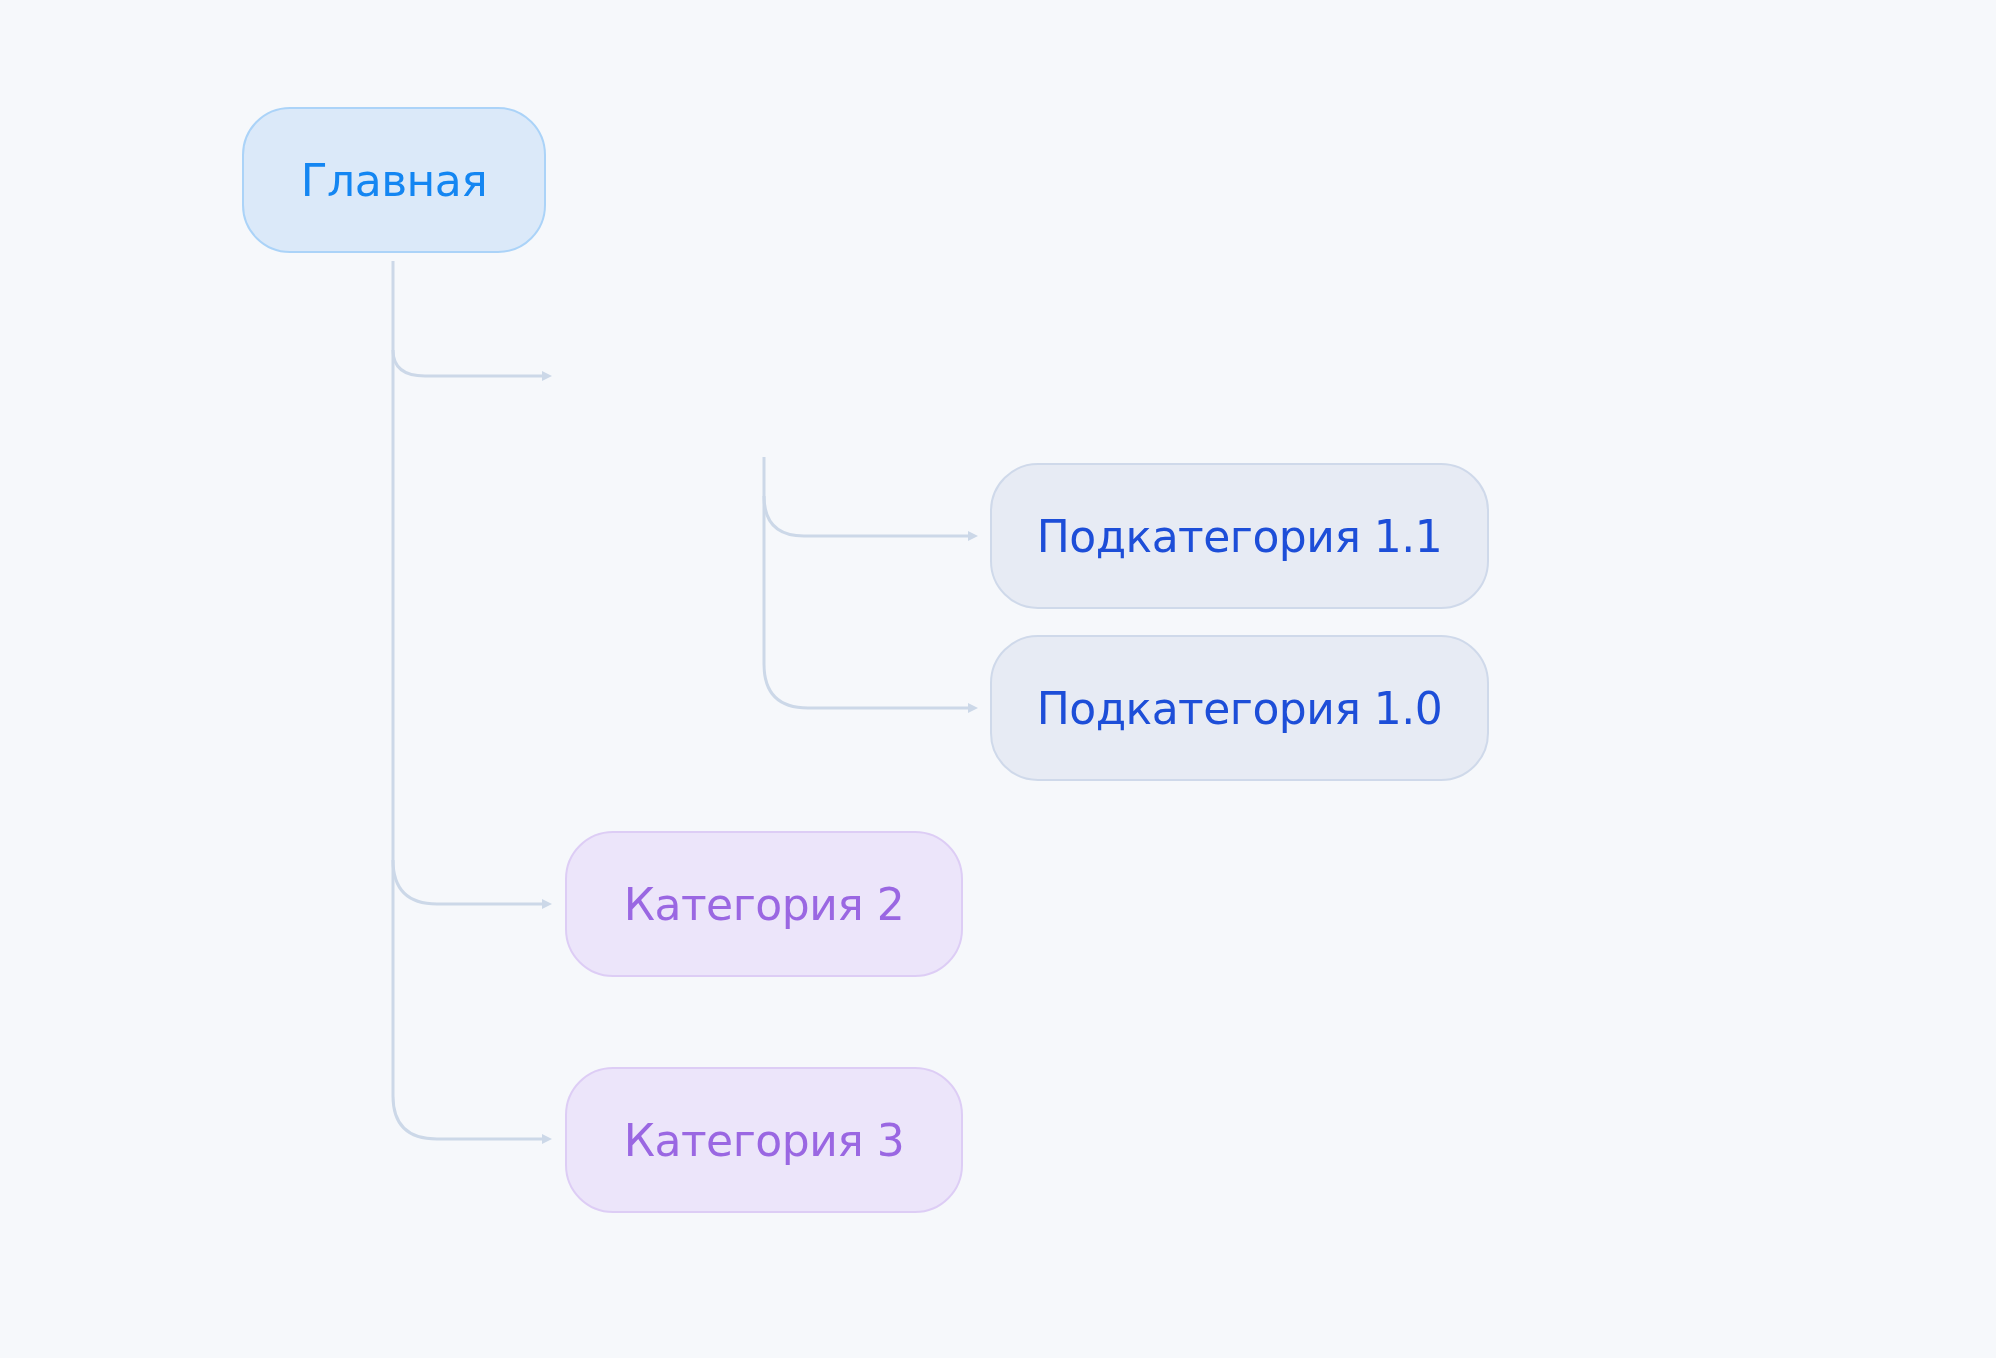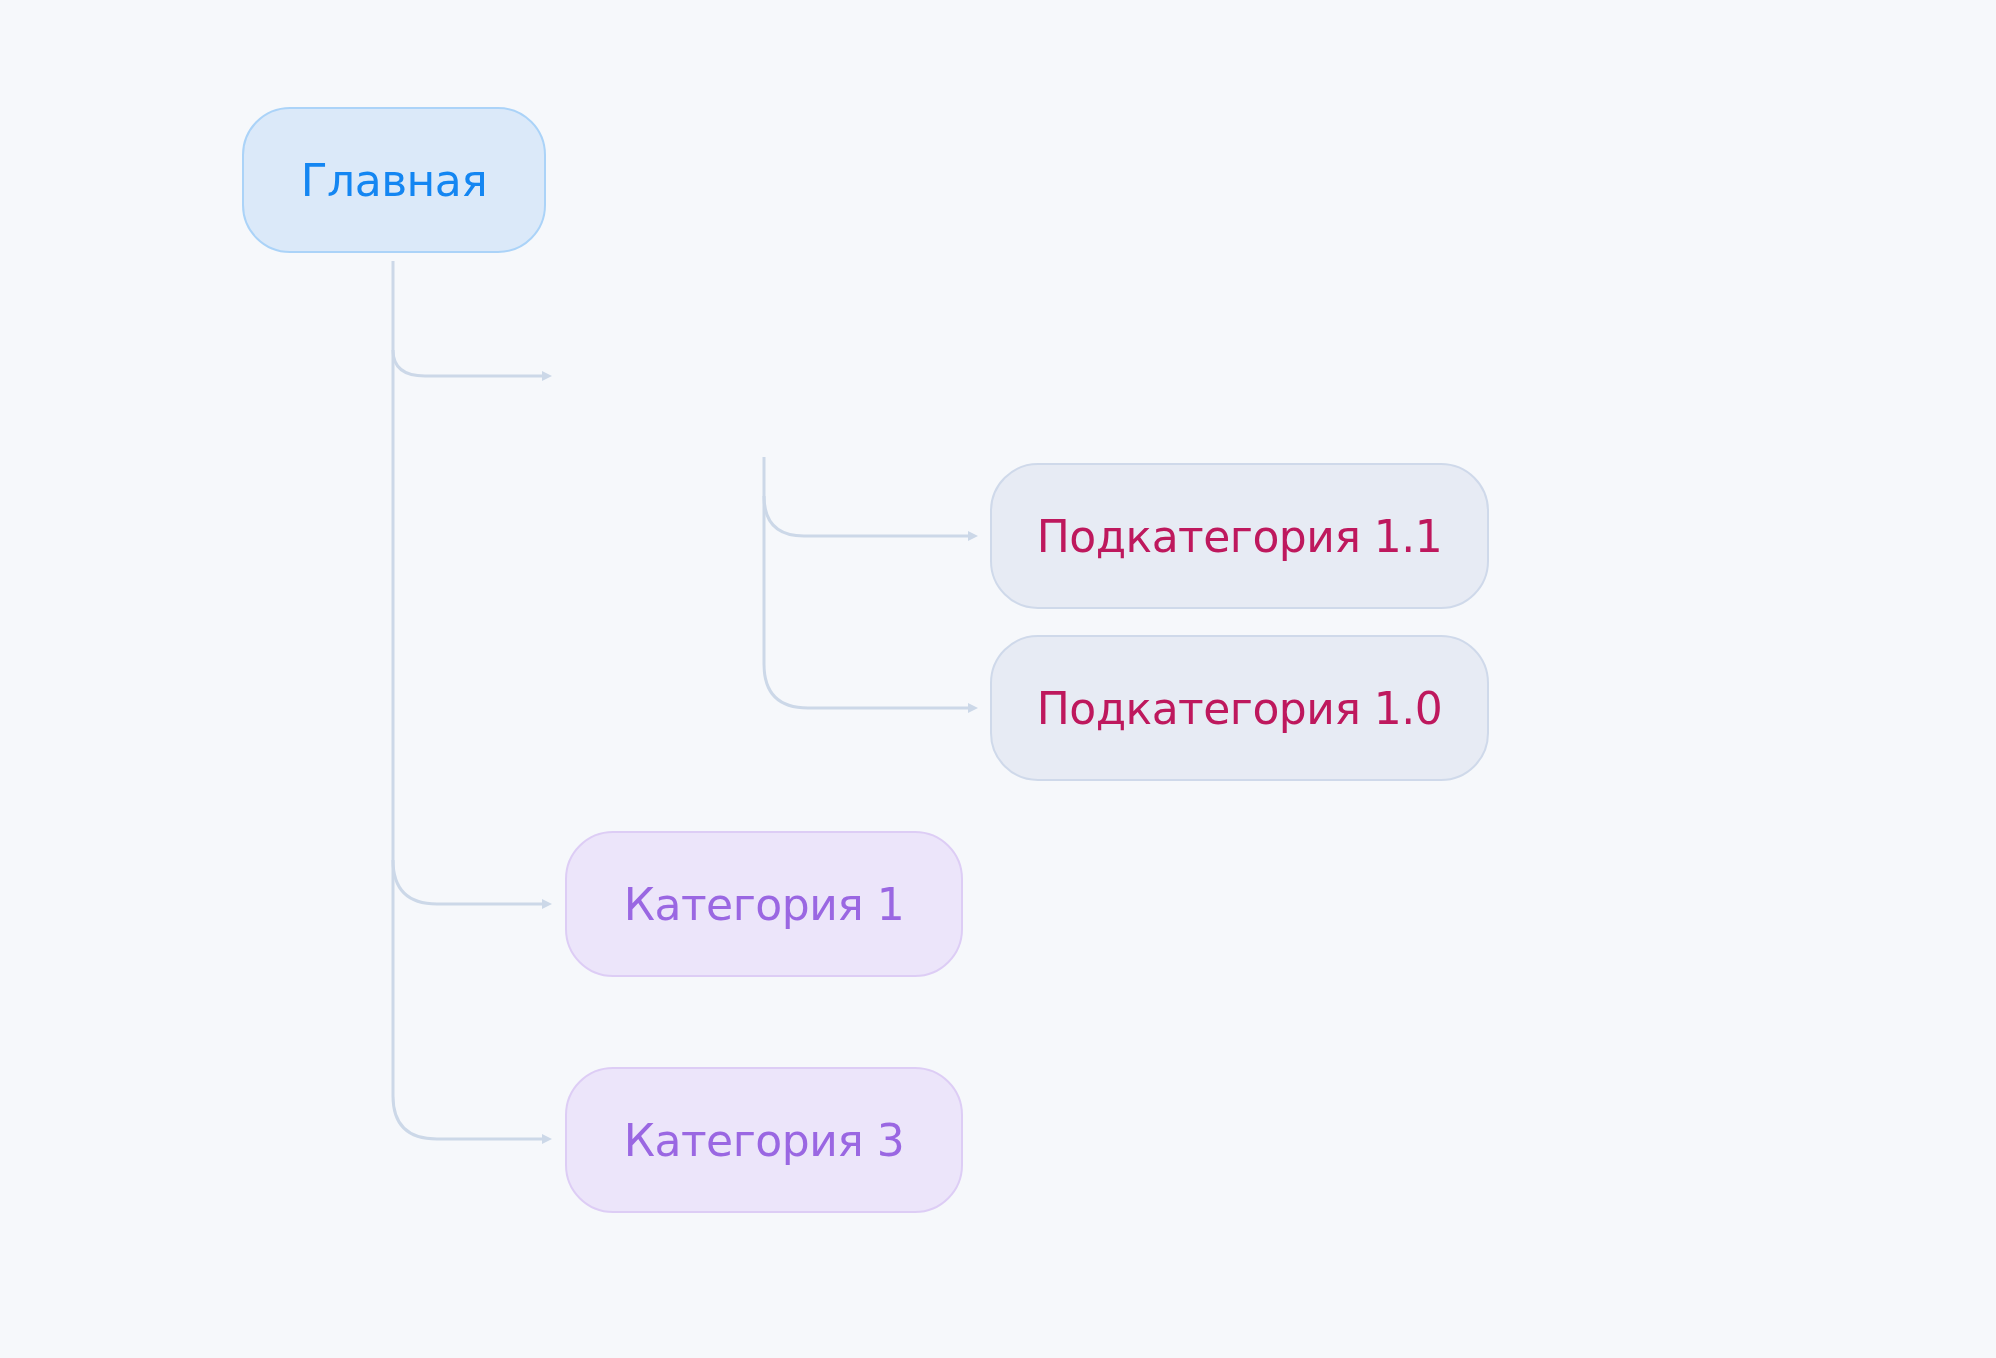--- a/index.html
+++ b/index.html
@@ -17,21 +17,21 @@
     border-radius: 48px;
     border: 2px solid;
     display: flex; align-items: center; justify-content: center;
     font-size: 44px;
     letter-spacing: -0.5px;
     white-space: nowrap;
     cursor: pointer;
   }
   .node.root { background: #DBE9F9; border-color: #ABD3F8; color: #1486F2; }
   .node.cat  { background: #ECE5FA; border-color: #DDCDF5; color: #9A67E2; }
-  .node.sub  { background: #E7EBF4; border-color: #CFD9EA; color: #be185d; }
+  .node.sub  { background: #E7EBF4; border-color: #CFD9EA; color: #1d4ed8; }
 </style>
 </head>
 <body>
 
 <div id="canvas">
 
   <svg class="connectors" width="1996" height="1358">
     <defs>
       <marker id="arrow" markerWidth="10" markerHeight="10" refX="6" refY="5" orient="auto" markerUnits="userSpaceOnUse">
         <path d="M0,0 L10,5 L0,10 Z" fill="#CCD8E8"></path>
@@ -55,20 +55,20 @@
 
   <div class="node sub" style="left:990px; top:463px; width:499px; height:146px;">
     <span>Подкатегория 1.1</span>
   </div>
 
   <div class="node sub" style="left:990px; top:635px; width:499px; height:146px;">
     <span>Подкатегория 1.0</span>
   </div>
 
   <div class="node cat" style="left:565px; top:831px; width:398px; height:146px;">
-    <span>Категория 1</span>
+    <span>Категория 2</span>
   </div>
 
   <div class="node cat" style="left:565px; top:1067px; width:398px; height:146px;">
     <span>Категория 3</span>
   </div>
 
 </div>
 
 </body></html>

